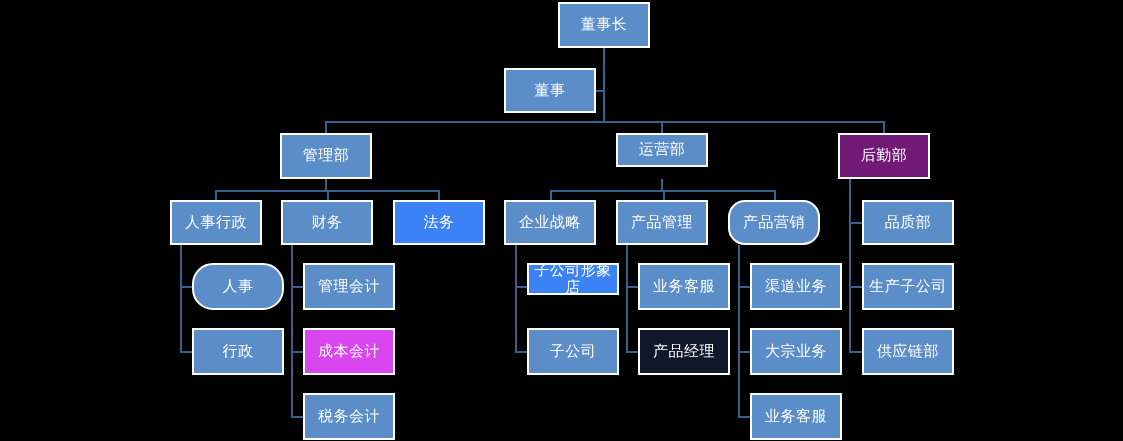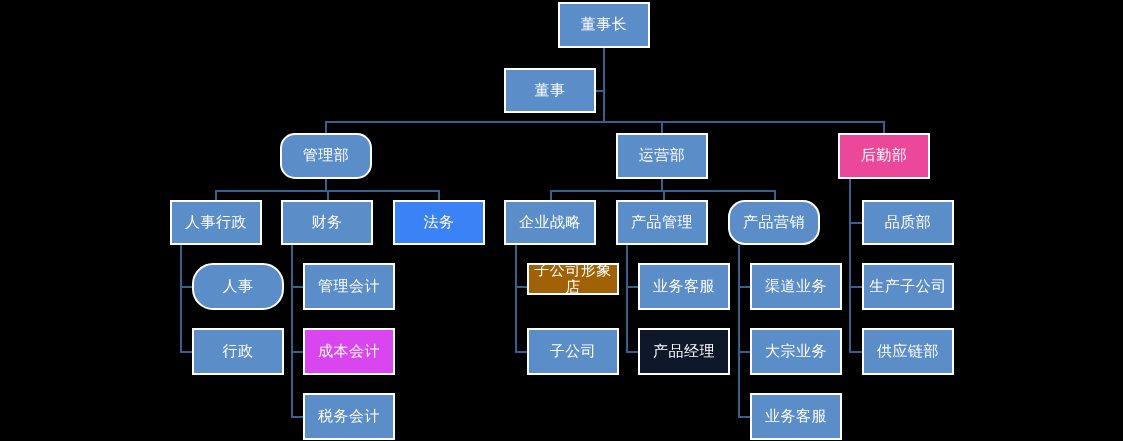--- a/index.html
+++ b/index.html
@@ -82,33 +82,33 @@
       <div class="conn h" style="left: 626px; top: 286px; width: 13px; background: rgb(54, 97, 142);"></div>
       <div class="conn h" style="left: 626px; top: 351px; width: 13px; background: rgb(54, 97, 142);"></div>
       <div class="conn v" style="left: 738px; top: 245px; height: 172px; background: rgb(54, 97, 142);"></div>
       <div class="conn h" style="left: 738px; top: 286px; width: 13px; background: rgb(54, 97, 142);"></div>
       <div class="conn h" style="left: 738px; top: 351px; width: 13px; background: rgb(54, 97, 142);"></div>
       <div class="conn h" style="left: 738px; top: 416px; width: 13px; background: rgb(54, 97, 142);"></div>
     </div>
   <div id="node-layer">
       <div class="node" style="left: 558px; top: 2px; width: 92px; height: 46px; background: rgb(91, 141, 200); border-color: rgb(255, 255, 255); color: rgb(255, 255, 255);">董事长</div>
       <div class="node" style="left: 504px; top: 68px; width: 92px; height: 45px; background: rgb(91, 141, 200); border-color: rgb(255, 255, 255); color: rgb(255, 255, 255);">董事</div>
-      <div class="node" style="left: 280px; top: 133px; width: 92px; height: 46px; background: rgb(91, 141, 200); border-color: rgb(255, 255, 255); color: rgb(255, 255, 255); border-radius: 15px;">管理部</div>
-      <div class="node" style="left: 616px; top: 133px; width: 92px; height: 46px; background: rgb(91, 141, 200); border-color: rgb(255, 255, 255); color: rgb(255, 255, 255);">运营部</div>
-      <div class="node" style="left: 838px; top: 133px; width: 92px; height: 46px; background: #ec4899; border-color: rgb(255, 255, 255); color: rgb(255, 255, 255);">后勤部</div>
+      <div class="node" style="left: 280px; top: 133px; width: 92px; height: 46px; background: rgb(91, 141, 200); border-color: rgb(255, 255, 255); color: rgb(255, 255, 255);">管理部</div>
+      <div class="node" style="left: 616px; top: 133px; width: 92px; height: 34px; background: rgb(91, 141, 200); border-color: rgb(255, 255, 255); color: rgb(255, 255, 255);">运营部</div>
+      <div class="node" style="left: 838px; top: 133px; width: 92px; height: 46px; background: #701a75; border-color: rgb(255, 255, 255); color: rgb(255, 255, 255);">后勤部</div>
       <div class="node" style="left: 170px; top: 200px; width: 92px; height: 45px; background: rgb(91, 141, 200); border-color: rgb(255, 255, 255); color: rgb(255, 255, 255);">人事行政</div>
       <div class="node" style="left: 281px; top: 200px; width: 92px; height: 45px; background: rgb(91, 141, 200); border-color: rgb(255, 255, 255); color: rgb(255, 255, 255);">财务</div>
       <div class="node" style="left: 393px; top: 200px; width: 92px; height: 45px; background: #3b82f6; border-color: rgb(255, 255, 255); color: rgb(255, 255, 255);">法务</div>
       <div class="node" style="left: 504px; top: 200px; width: 92px; height: 45px; background: rgb(91, 141, 200); border-color: rgb(255, 255, 255); color: rgb(255, 255, 255);">企业战略</div>
       <div class="node" style="left: 616px; top: 200px; width: 92px; height: 45px; background: rgb(91, 141, 200); border-color: rgb(255, 255, 255); color: rgb(255, 255, 255);">产品管理</div>
       <div class="node" style="left: 728px; top: 200px; width: 92px; height: 45px; background: rgb(91, 141, 200); border-color: rgb(255, 255, 255); color: rgb(255, 255, 255); border-radius: 17px;">产品营销</div>
       <div class="node" style="left: 862px; top: 200px; width: 92px; height: 45px; background: rgb(91, 141, 200); border-color: rgb(255, 255, 255); color: rgb(255, 255, 255);">品质部</div>
       <div class="node" style="left: 192px; top: 263px; width: 92px; height: 47px; background: rgb(91, 141, 200); border-color: rgb(255, 255, 255); color: rgb(255, 255, 255); border-radius: 21px;">人事</div>
       <div class="node" style="left: 303px; top: 263px; width: 92px; height: 47px; background: rgb(91, 141, 200); border-color: rgb(255, 255, 255); color: rgb(255, 255, 255);">管理会计</div>
-      <div class="node two-line" style="left: 527px; top: 263px; width: 92px; height: 32px; background: #a16207; border-color: rgb(255, 255, 255); color: rgb(255, 255, 255);">子公司形象店</div>
+      <div class="node two-line" style="left: 527px; top: 263px; width: 92px; height: 32px; background: #3b82f6; border-color: rgb(255, 255, 255); color: rgb(255, 255, 255);">子公司形象店</div>
       <div class="node" style="left: 638px; top: 263px; width: 92px; height: 47px; background: rgb(91, 141, 200); border-color: rgb(255, 255, 255); color: rgb(255, 255, 255);">业务客服</div>
       <div class="node" style="left: 750px; top: 263px; width: 92px; height: 47px; background: rgb(91, 141, 200); border-color: rgb(255, 255, 255); color: rgb(255, 255, 255);">渠道业务</div>
       <div class="node" style="left: 862px; top: 263px; width: 92px; height: 47px; background: rgb(91, 141, 200); border-color: rgb(255, 255, 255); color: rgb(255, 255, 255);">生产子公司</div>
       <div class="node" style="left: 192px; top: 328px; width: 92px; height: 47px; background: rgb(91, 141, 200); border-color: rgb(255, 255, 255); color: rgb(255, 255, 255);">行政</div>
       <div class="node" style="left: 303px; top: 328px; width: 92px; height: 47px; background: #d946ef; border-color: rgb(255, 255, 255); color: rgb(255, 255, 255);">成本会计</div>
       <div class="node" style="left: 527px; top: 328px; width: 92px; height: 47px; background: rgb(91, 141, 200); border-color: rgb(255, 255, 255); color: rgb(255, 255, 255);">子公司</div>
       <div class="node" style="left: 638px; top: 328px; width: 92px; height: 47px; background: #0f172a; border-color: rgb(255, 255, 255); color: rgb(255, 255, 255);">产品经理</div>
       <div class="node" style="left: 750px; top: 328px; width: 92px; height: 47px; background: rgb(91, 141, 200); border-color: rgb(255, 255, 255); color: rgb(255, 255, 255);">大宗业务</div>
       <div class="node" style="left: 862px; top: 328px; width: 92px; height: 47px; background: rgb(91, 141, 200); border-color: rgb(255, 255, 255); color: rgb(255, 255, 255);">供应链部</div>
       <div class="node" style="left: 303px; top: 393px; width: 92px; height: 47px; background: rgb(91, 141, 200); border-color: rgb(255, 255, 255); color: rgb(255, 255, 255);">税务会计</div>

